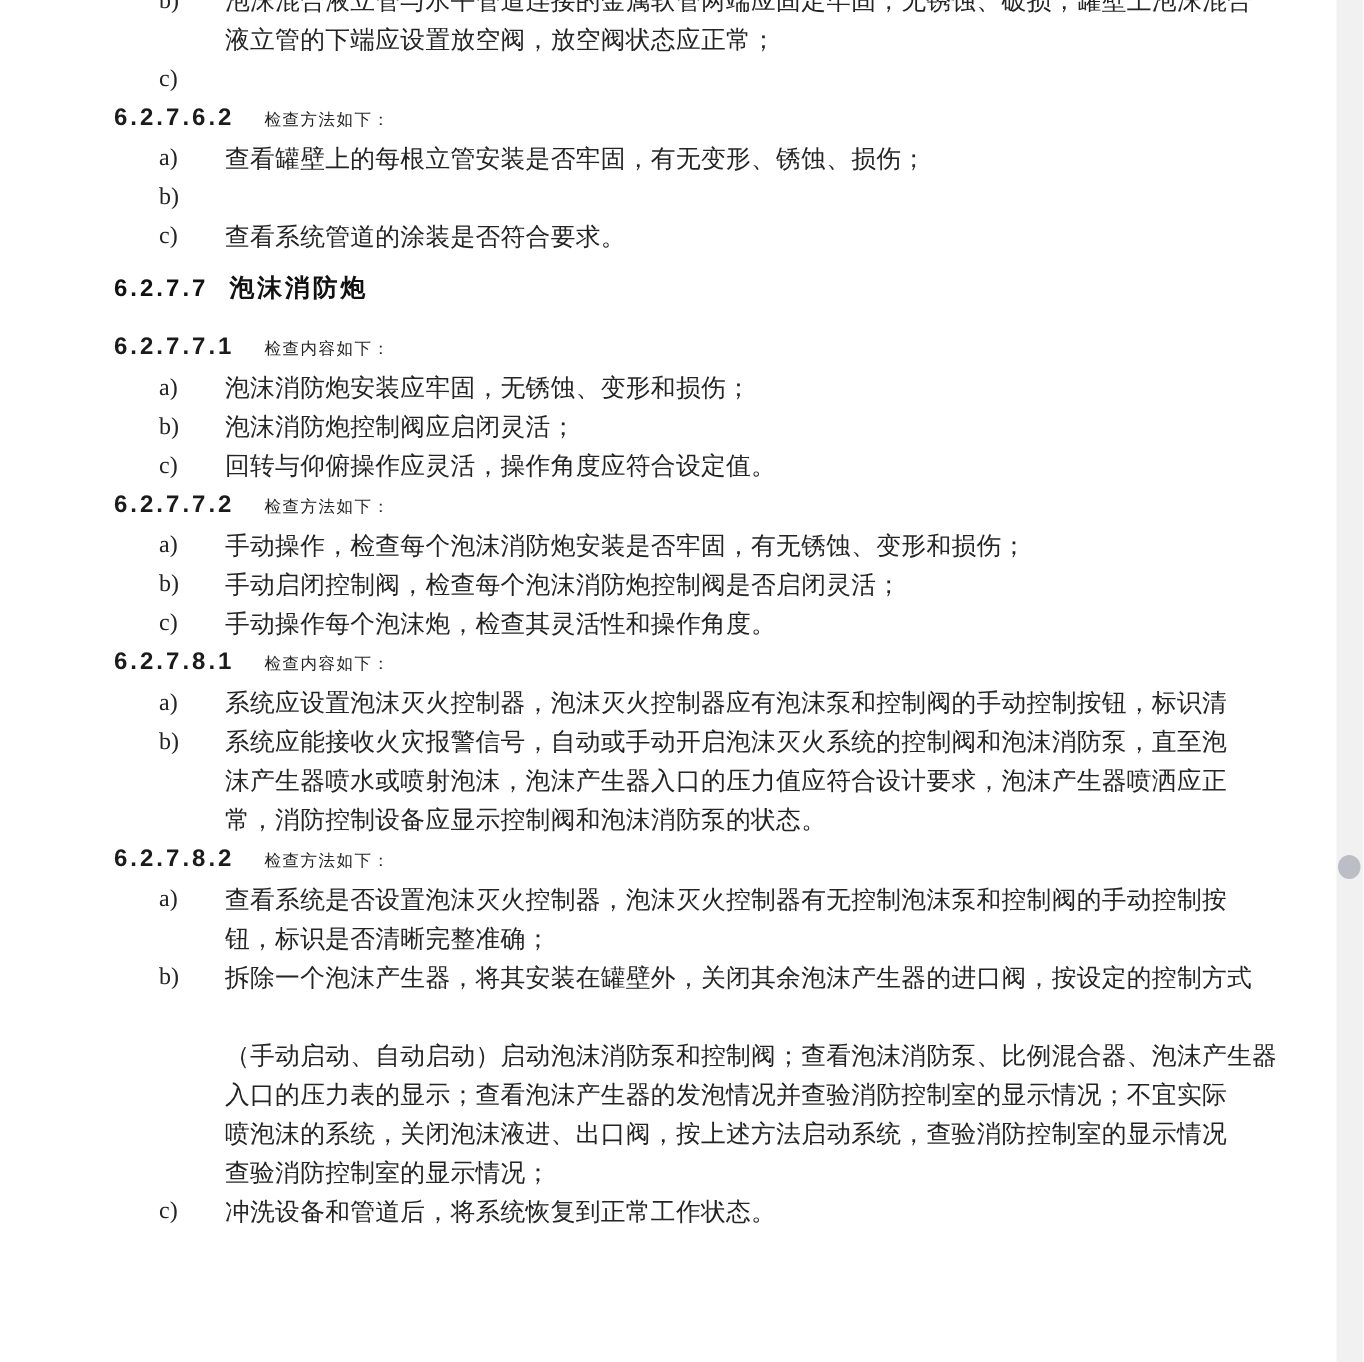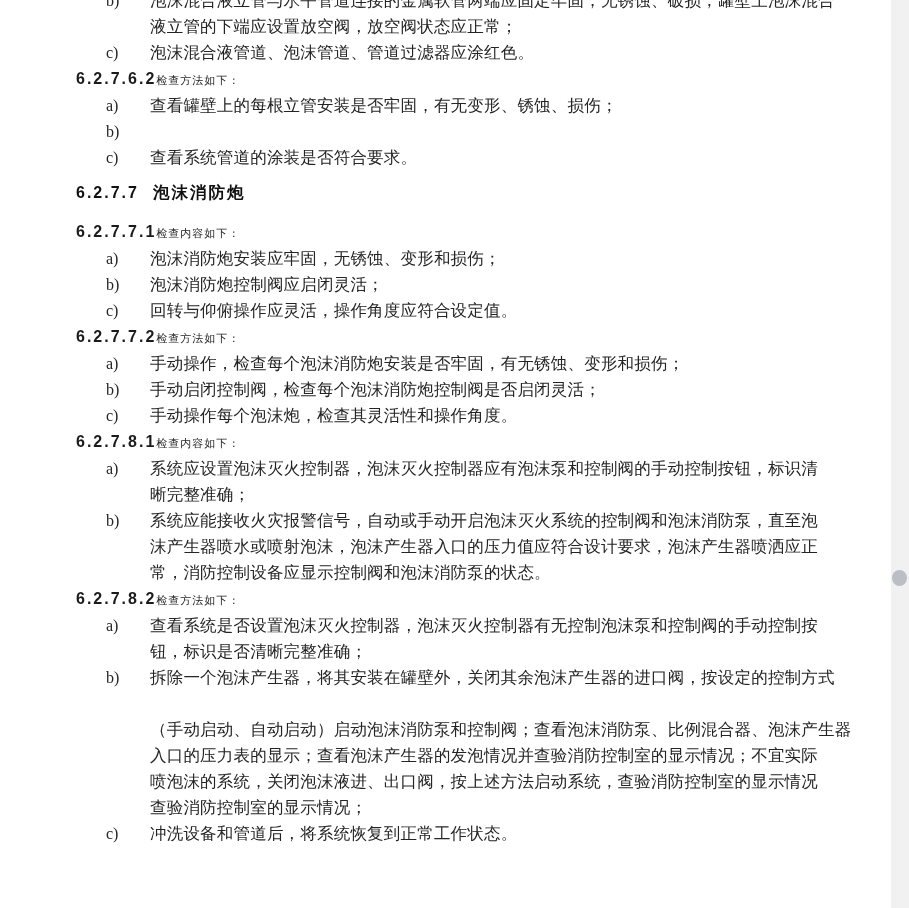--- a/index.html
+++ b/index.html
@@ -26,21 +26,21 @@
     padding-left: 76px;
     line-height: 26px;
     white-space: nowrap;
   }
   .clause .num {
     font-family: "Liberation Sans", sans-serif;
     font-weight: 700;
     font-size: 16px;
     letter-spacing: 2px;
     color: #1b1b1b;
-    margin-right: 0;
+    margin-right: 20px;
   }
   .clause .txt {
     font-size: 11px;
     letter-spacing: 1px;
     color: #242424;
   }
   
   .heading {
     padding-left: 76px;
     line-height: 26px;
@@ -108,23 +108,20 @@
   <div class="doc" style="color: rgb(36, 36, 36);">
       <div class="item">
         <span class="letter">b)</span>
         <div class="lines">
           <div class="line">泡沫混合液立管与水平管道连接的金属软管两端应固定牢固，无锈蚀、破损，罐壁上泡沫混合</div>
           <div class="line">液立管的下端应设置放空阀，放空阀状态应正常；</div>
         </div>
       </div>
       <div class="item">
         <span class="letter">c)</span>
-        <div class="lines">
-          <div class="line">泡沫混合液管道、泡沫管道、管道过滤器应涂红色。</div>
-        </div>
       </div>
       <div class="clause"><span class="num">6.2.7.6.2</span><span class="txt">检查方法如下：</span></div>
       <div class="item">
         <span class="letter">a)</span>
         <div class="lines">
           <div class="line">查看罐壁上的每根立管安装是否牢固，有无变形、锈蚀、损伤；</div>
         </div>
       </div>
       <div class="item">
         <span class="letter">b)</span>
@@ -172,21 +169,20 @@
         <span class="letter">c)</span>
         <div class="lines">
           <div class="line">手动操作每个泡沫炮，检查其灵活性和操作角度。</div>
         </div>
       </div>
       <div class="clause"><span class="num">6.2.7.8.1</span><span class="txt">检查内容如下：</span></div>
       <div class="item">
         <span class="letter">a)</span>
         <div class="lines">
           <div class="line">系统应设置泡沫灭火控制器，泡沫灭火控制器应有泡沫泵和控制阀的手动控制按钮，标识清</div>
-          <div class="line">晰完整准确；</div>
         </div>
       </div>
       <div class="item">
         <span class="letter">b)</span>
         <div class="lines">
           <div class="line">系统应能接收火灾报警信号，自动或手动开启泡沫灭火系统的控制阀和泡沫消防泵，直至泡</div>
           <div class="line">沫产生器喷水或喷射泡沫，泡沫产生器入口的压力值应符合设计要求，泡沫产生器喷洒应正</div>
           <div class="line">常，消防控制设备应显示控制阀和泡沫消防泵的状态。</div>
         </div>
       </div>

